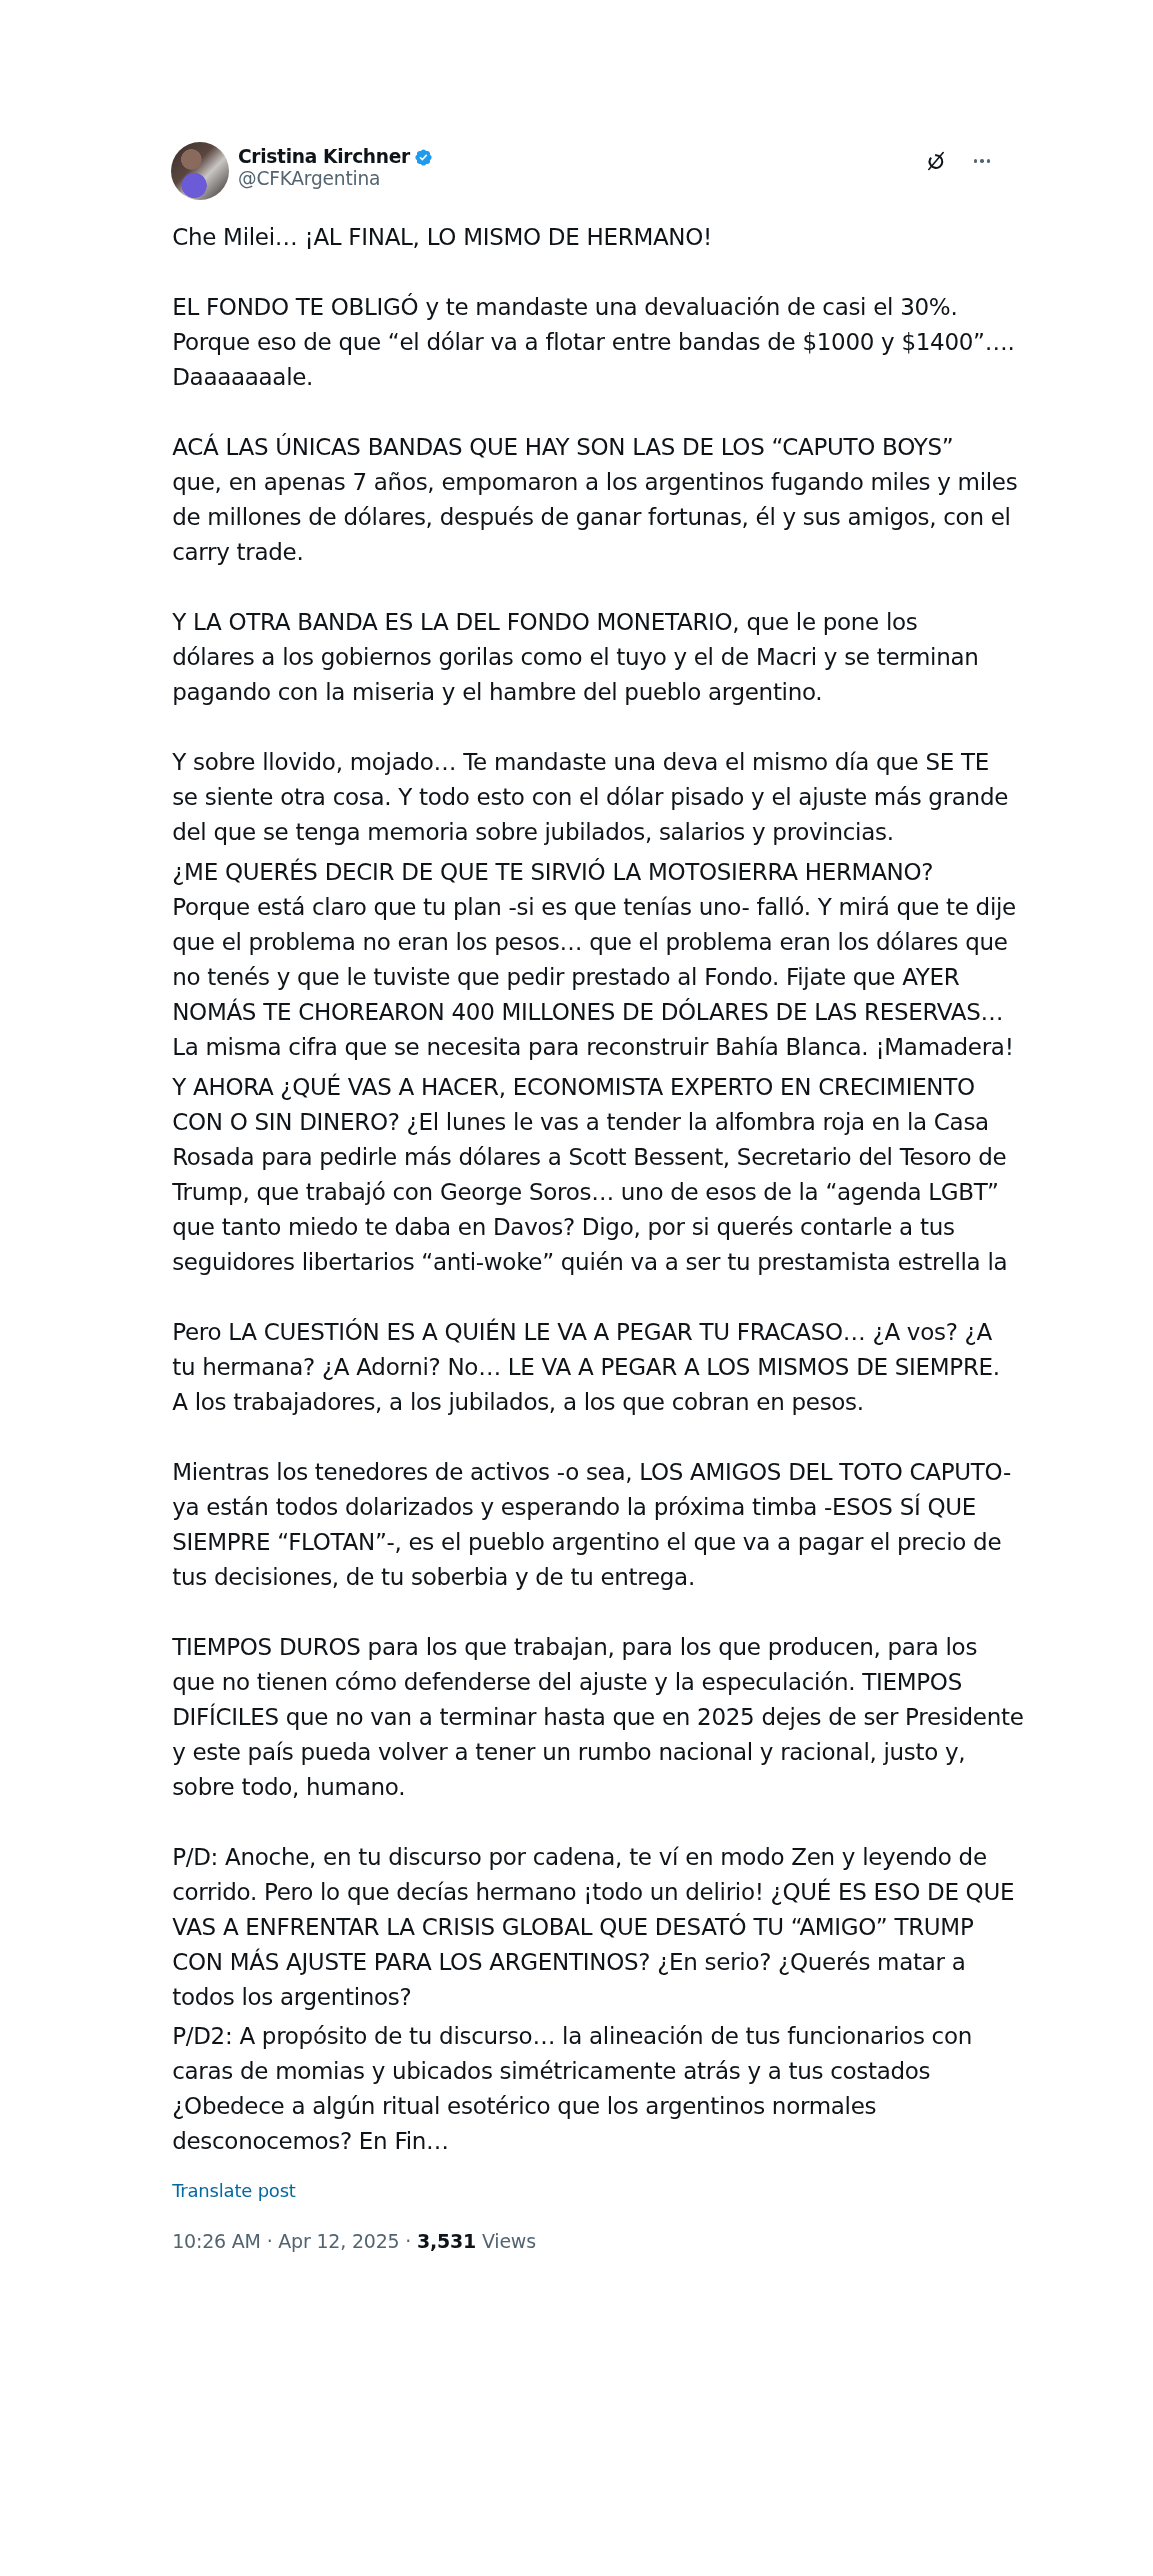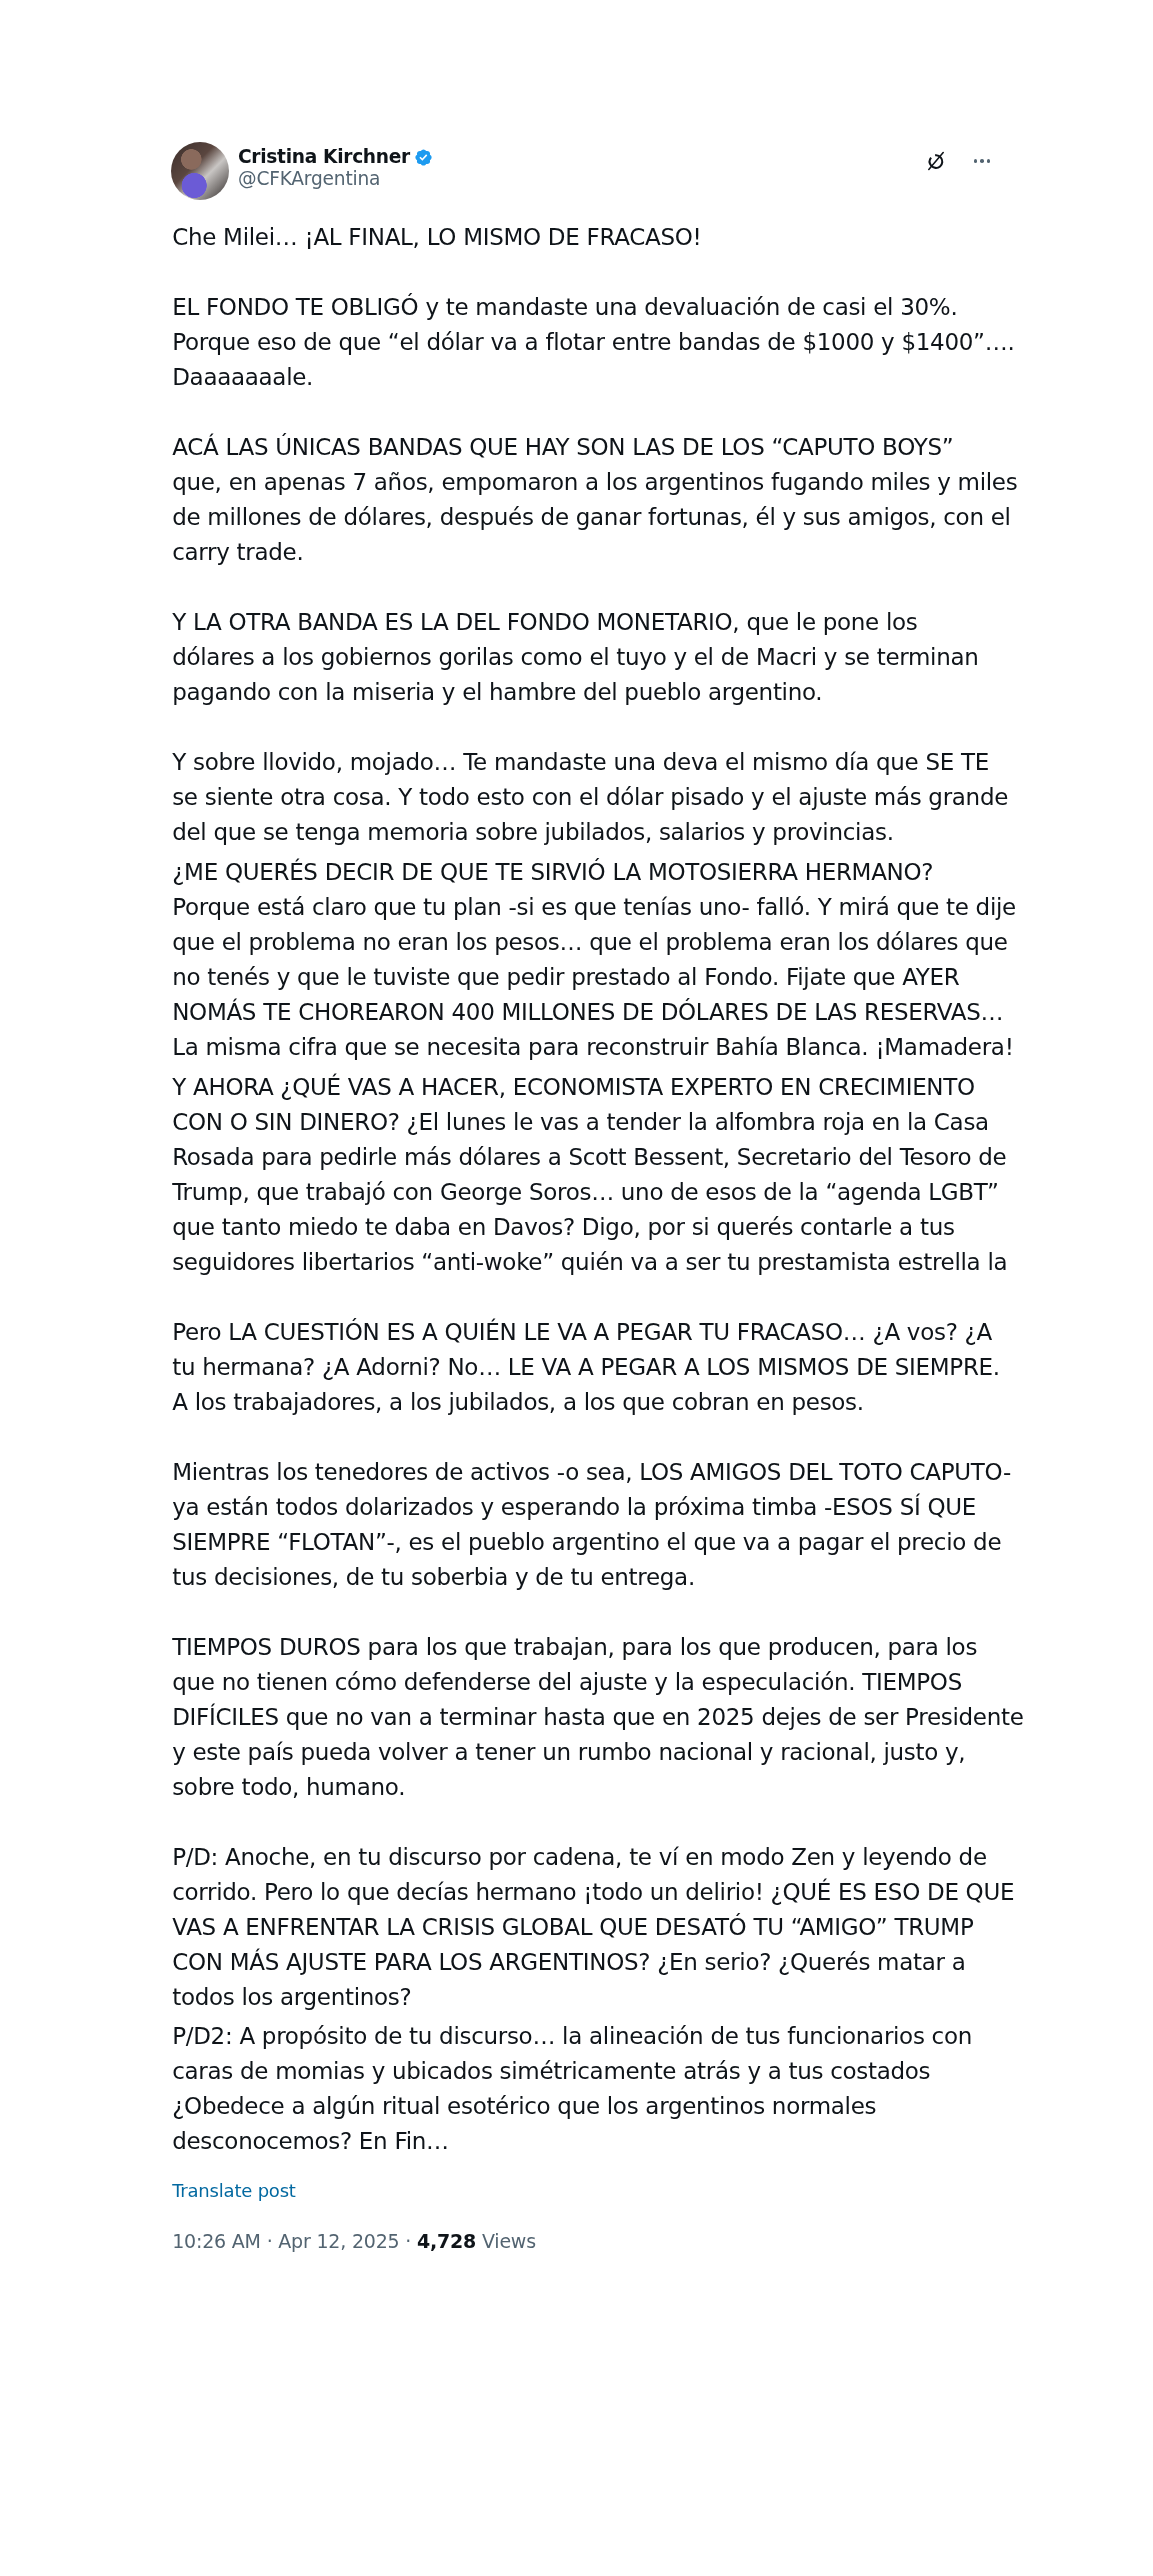--- a/index.html
+++ b/index.html
@@ -61,21 +61,21 @@
         <span></span>
         <span></span>
         <span></span>
       </div>
     </div>
   </div>
 
   <div class="body">
     <div id="paras">
         <p class="para">
-          <span class="line">Che Milei… ¡AL FINAL, LO MISMO DE FRACASO!</span>
+          <span class="line">Che Milei… ¡AL FINAL, LO MISMO DE HERMANO!</span>
         </p>
         <p class="para">
           <span class="line">EL FONDO TE OBLIGÓ y te mandaste una devaluación de casi el 30%.</span>
           <span class="line">Porque eso de que “el dólar va a flotar entre bandas de $1000 y $1400”….</span>
           <span class="line">Daaaaaaale.</span>
         </p>
         <p class="para">
           <span class="line">ACÁ LAS ÚNICAS BANDAS QUE HAY SON LAS DE LOS “CAPUTO BOYS”</span>
           <span class="line">que, en apenas 7 años, empomaron a los argentinos fugando miles y miles</span>
           <span class="line">de millones de dólares, después de ganar fortunas, él y sus amigos, con el</span>
@@ -140,18 +140,18 @@
         </p>
       </div>
 
     <span class="translate">Translate post</span>
 
     <div class="meta">
       <span>10:26 AM</span>
       <span>·</span>
       <span>Apr 12, 2025</span>
       <span>·</span>
-      <span class="views-count">4,728</span>
+      <span class="views-count">3,531</span>
       <span>Views</span>
     </div>
   </div>
 </div>
 
 
 </body></html>

